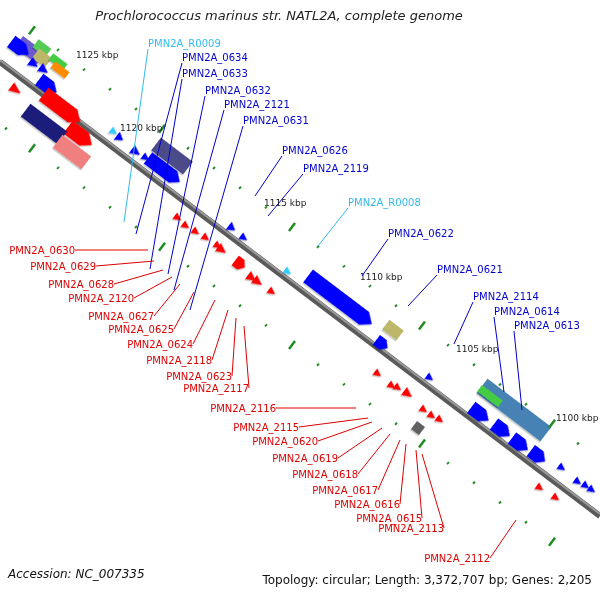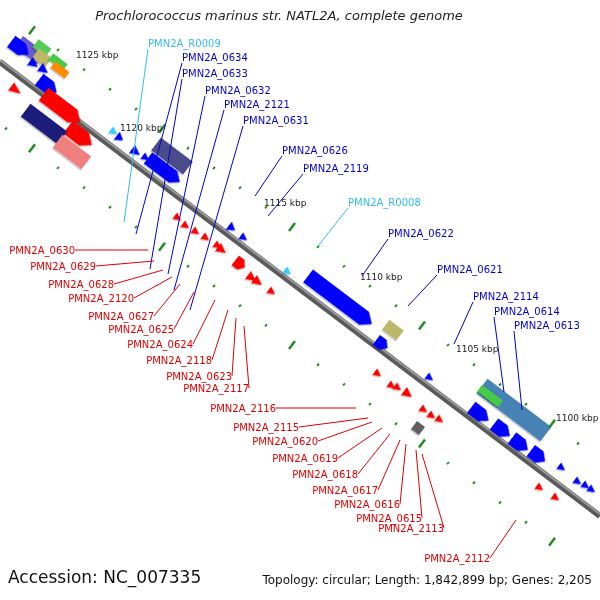--- a/index.html
+++ b/index.html
@@ -1,19 +1,19 @@
 <!DOCTYPE html>
 <html><head>
 <meta charset="utf-8">
 <style>
   html, body { margin:0; padding:0; background:#ffffff; }
   body { width:600px; height:600px; position:relative; overflow:hidden; font-family:"DejaVu Sans", sans-serif; }
   #title { position:absolute; left:0; width:558px; top:8px; text-align:center; font-style:italic; font-size:13px; color:#222; }
   #map { position:absolute; left:0; top:0; width:600px; height:600px; }
-  #accession { position:absolute; left:8px; top:567px; font-size:17px; color:#111; }
+  #accession { position:absolute; left:8px; top:567px; font-size:12px; color:#111;font-style:italic; }
   #topology { position:absolute; right:8px; top:573px; font-size:12px; color:#111; }
   .lbl { font-family:"DejaVu Sans", sans-serif; font-size:10px; }
   .kbp { font-family:"DejaVu Sans", sans-serif; font-size:9px; fill:#222; }
 </style>
 </head>
 <body>
 
 <div id="title">Prochlorococcus marinus str. NATL2A, complete genome</div>
 
 <svg id="map" width="600" height="600" viewBox="0 0 600 600">
@@ -320,13 +320,13 @@
       <line x1="422" y1="518" x2="416" y2="450" stroke="#dd0000" stroke-width="1"></line>
       <text x="422" y="522" class="lbl" fill="#dd0000" text-anchor="end">PMN2A_0615</text>
       <line x1="444" y1="528" x2="422" y2="454" stroke="#dd0000" stroke-width="1"></line>
       <text x="444" y="532" class="lbl" fill="#dd0000" text-anchor="end">PMN2A_2113</text>
       <line x1="490" y1="558" x2="516" y2="520" stroke="#dd0000" stroke-width="1"></line>
       <text x="490" y="562" class="lbl" fill="#dd0000" text-anchor="end">PMN2A_2112</text>
     </g>
 </svg>
 
 <div id="accession">Accession: NC_007335</div>
-<div id="topology">Topology: circular; Length: 1,842,899 bp; Genes: 2,205</div>
+<div id="topology">Topology: circular; Length: 3,372,707 bp; Genes: 2,205</div>
 
 </body></html>

